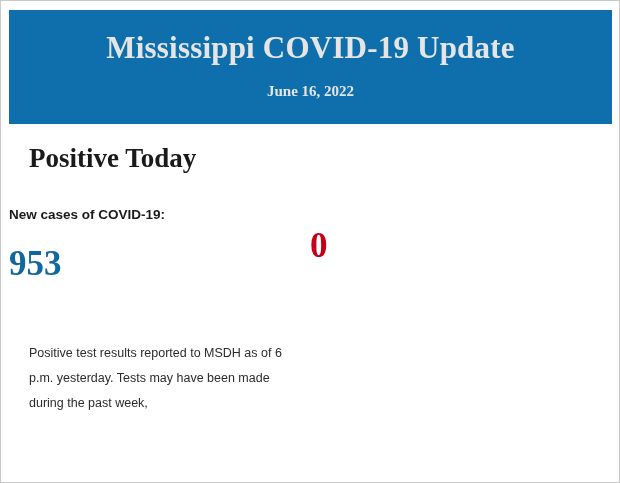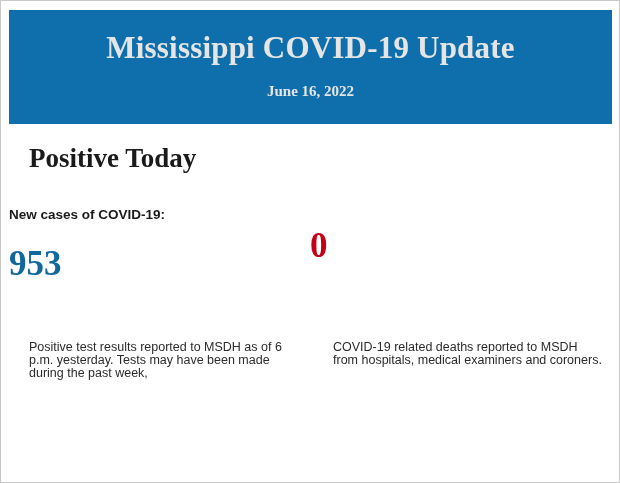--- a/index.html
+++ b/index.html
@@ -89,21 +89,21 @@
     top: 340px;
     width: 603px;
     display: flex;
     flex-direction: row;
   }
   .note {
     width: 301px;
     box-sizing: border-box;
     font-size: 12.5px;
     color: #2b2b2b;
-    line-height: 13px;
+    line-height: 25px;
     text-align: left;
   }
   .note.left { padding-left: 20px; padding-right: 12px; }
   .note.right { padding-left: 23px; padding-right: 8px; }
 </style>
 </head>
 <body>
 
 <div class="page">
 
@@ -119,16 +119,15 @@
       <div class="metric-label">New cases of COVID-19:</div>
       <div class="metric-value cases">953</div>
     </div>
     <div class="col">
       <div class="metric-value deaths">0</div>
     </div>
   </div>
 
   <div class="notes">
     <div class="note left">Positive test results reported to MSDH as of 6 p.m. yesterday. Tests may have been made during the past week,</div>
-    <div class="note right">COVID-19 related deaths reported to MSDH from hospitals, medical examiners and coroners.</div>
   </div>
 
 </div>
 
 </body></html>

